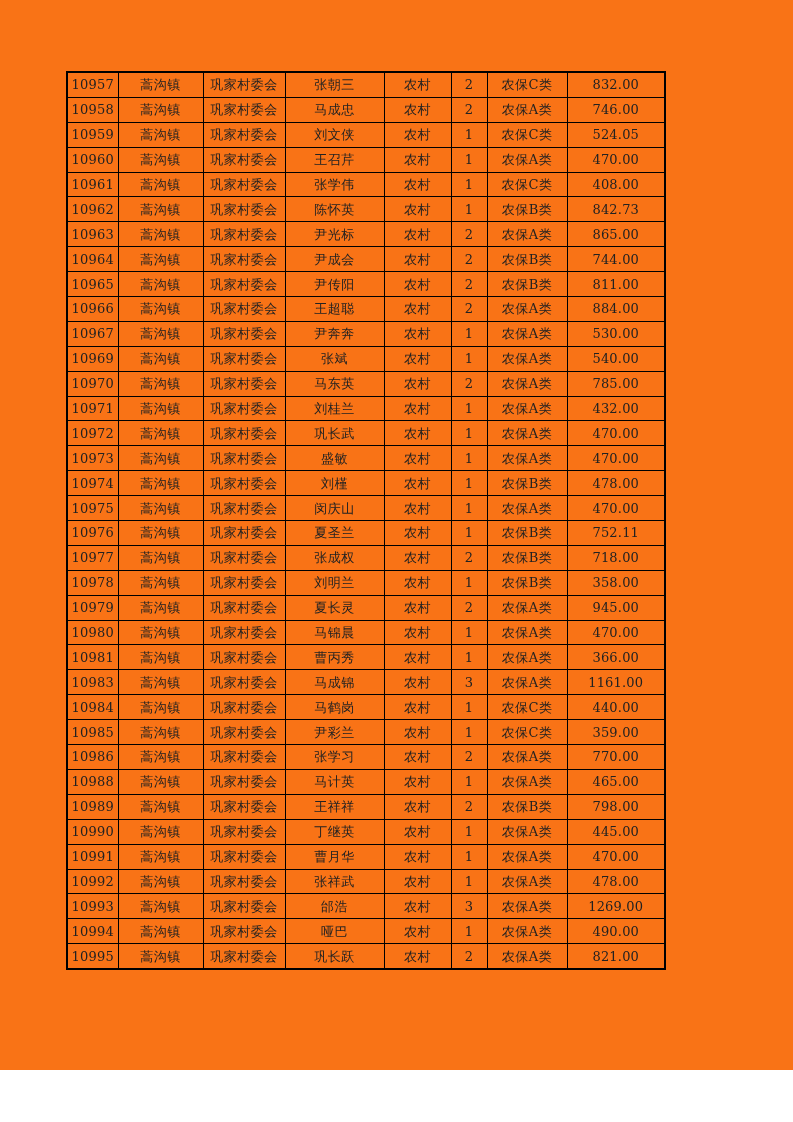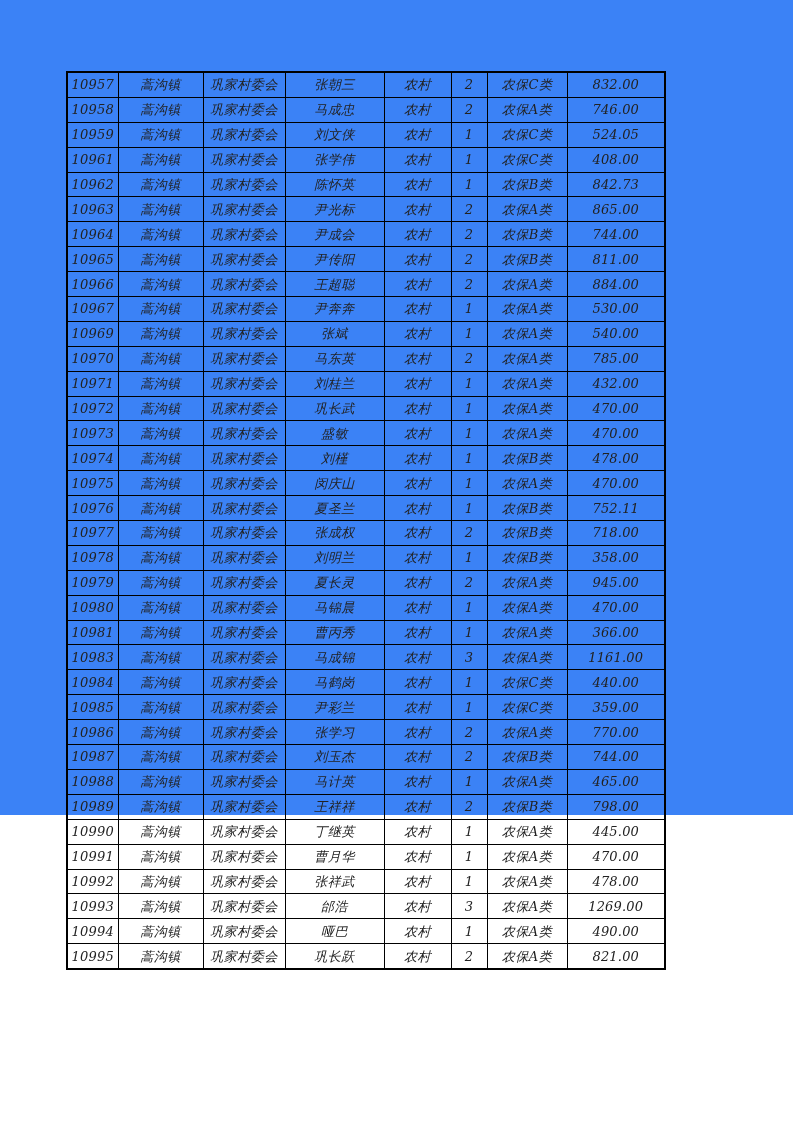--- a/index.html
+++ b/index.html
@@ -9,23 +9,22 @@
   }
   body {
     width: 793px;
     height: 1122px;
     font-family: "DejaVu Serif", serif;
     overflow: hidden;
   }
   .page {
     position: relative;
     width: 793px;
-    height: 815px;
-    background: #3b82f6;
-    font-style: italic;
+    height: 1070px;
+    background: #f97316;
   }
   table.data-table {
     position: absolute;
     left: 66px;
     top: 71px;
     width: 598px;
     border-collapse: collapse;
     table-layout: fixed;
     border: 2px solid #000000;
   }
@@ -86,20 +85,30 @@
           <td class="num">10959</td>
           <td>蒿沟镇</td>
           <td>巩家村委会</td>
           <td>刘文侠</td>
           <td>农村</td>
           <td class="num">1</td>
           <td>农保C类</td>
           <td class="num">524.05</td>
         </tr>
         <tr>
+          <td class="num">10960</td>
+          <td>蒿沟镇</td>
+          <td>巩家村委会</td>
+          <td>王召芹</td>
+          <td>农村</td>
+          <td class="num">1</td>
+          <td>农保A类</td>
+          <td class="num">470.00</td>
+        </tr>
+        <tr>
           <td class="num">10961</td>
           <td>蒿沟镇</td>
           <td>巩家村委会</td>
           <td>张学伟</td>
           <td>农村</td>
           <td class="num">1</td>
           <td>农保C类</td>
           <td class="num">408.00</td>
         </tr>
         <tr>
@@ -324,30 +333,20 @@
         </tr>
         <tr>
           <td class="num">10986</td>
           <td>蒿沟镇</td>
           <td>巩家村委会</td>
           <td>张学习</td>
           <td>农村</td>
           <td class="num">2</td>
           <td>农保A类</td>
           <td class="num">770.00</td>
-        </tr>
-        <tr>
-          <td class="num">10987</td>
-          <td>蒿沟镇</td>
-          <td>巩家村委会</td>
-          <td>刘玉杰</td>
-          <td>农村</td>
-          <td class="num">2</td>
-          <td>农保B类</td>
-          <td class="num">744.00</td>
         </tr>
         <tr>
           <td class="num">10988</td>
           <td>蒿沟镇</td>
           <td>巩家村委会</td>
           <td>马计英</td>
           <td>农村</td>
           <td class="num">1</td>
           <td>农保A类</td>
           <td class="num">465.00</td>

